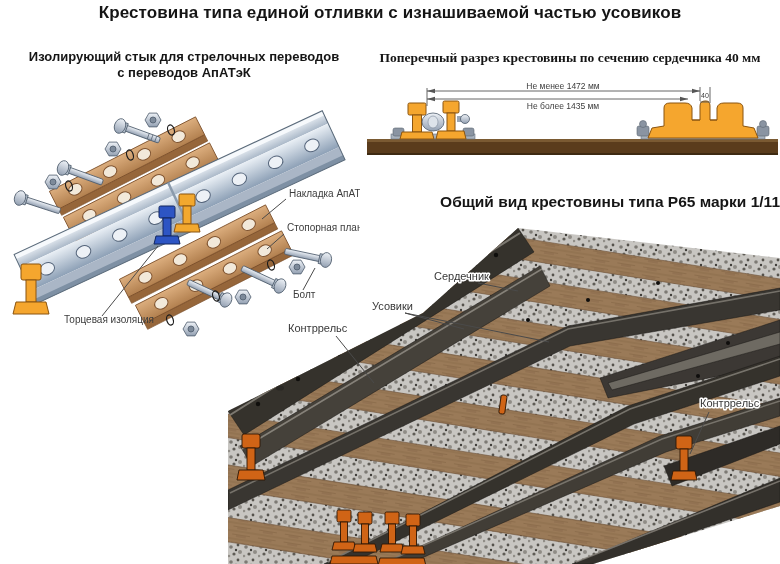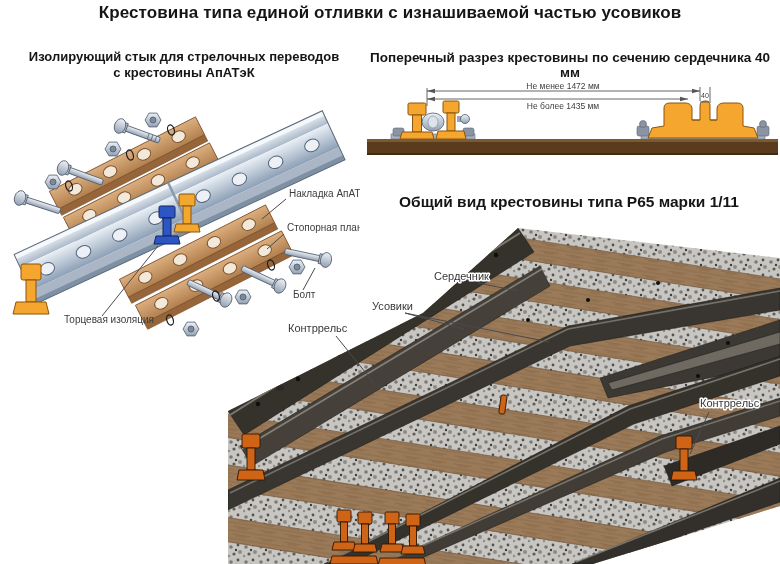--- a/index.html
+++ b/index.html
@@ -1,37 +1,37 @@
 <!DOCTYPE html>
 <html><head>
 <meta charset="utf-8">
 <style>
   html,body{margin:0;padding:0;background:#ffffff;}
   body{width:780px;height:564px;position:relative;overflow:hidden;
        font-family:"Liberation Sans", sans-serif;color:#151515;}
   .abs{position:absolute;}
   #title{left:0;top:3px;width:780px;text-align:center;font-size:17px;font-weight:bold;letter-spacing:.1px;}
   #h-joint{left:6px;top:49px;width:356px;text-align:center;font-size:13px;font-weight:bold;line-height:1.25;}
-  #h-cross{left:360px;top:50px;width:420px;text-align:center;font-size:13.5px;font-weight:bold;}
-  #h-view{left:358px;top:193px;width:422px;text-align:center;font-size:15.5px;font-weight:bold;}
+  #h-cross{left:360px;top:50px;width:420px;text-align:center;font-size:13.5px;font-weight:bold;font-family:Liberation Serif, serif;}
+  #h-view{left:358px;top:193px;width:422px;text-align:right;font-size:15.5px;font-weight:bold;}
   svg text{font-family:"Liberation Sans", sans-serif;}
   .lbl{font-size:10px;fill:#3c3c3c;}
   .dim{font-size:8.5px;fill:#3c3c3c;}
   .ph-lbl{font-size:11px;fill:#383838;paint-order:stroke;stroke:#ffffff;stroke-width:3px;stroke-linejoin:round;}
   .leader{stroke:#4a4a4a;stroke-width:1;fill:none;}
   .dimline{stroke:#555;stroke-width:0.9;fill:none;}
 </style>
 </head>
 <body>
 
 <div class="abs" id="title">Крестовина типа единой отливки с изнашиваемой частью усовиков</div>
 
 <div class="abs" id="h-joint">
   <div>Изолирующий стык для стрелочных переводов</div>
-  <div>с крестовины АпАТэК</div>
+  <div>с переводов АпАТэК</div>
 </div>
 
 <div class="abs" id="h-cross">Поперечный разрез крестовины по сечению сердечника 40 мм</div>
 
 <div class="abs" id="h-view">Общий вид крестовины типа Р65 марки 1/11</div>
 
 <svg class="abs" style="left:0;top:90px" width="360" height="262" viewBox="0 0 360 262">
   <defs>
     <linearGradient id="gTan" x1="0" y1="0" x2="0" y2="1">
       <stop offset="0" stop-color="#dcae7e"></stop>

